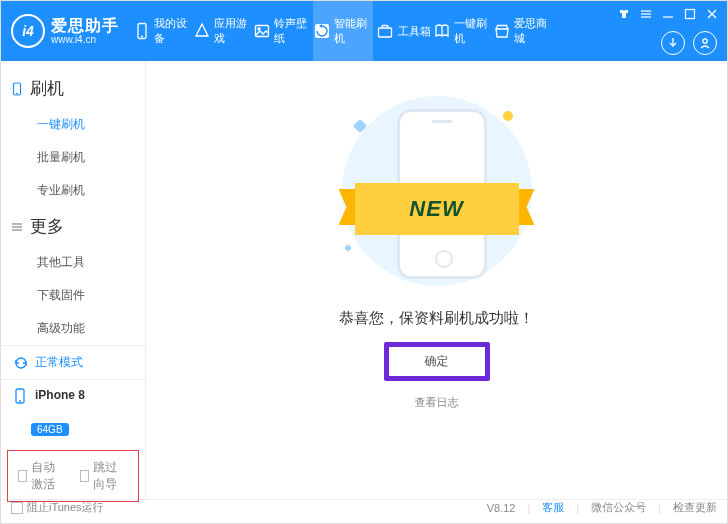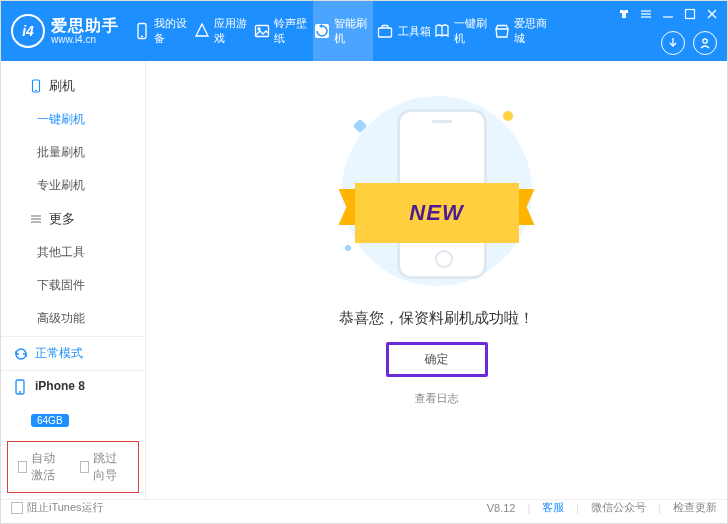--- a/index.html
+++ b/index.html
@@ -19,21 +19,21 @@
   .nav-item .label { font-size: 11px; }
   .header-right { position: absolute; right: 8px; top: 6px; display: flex; gap: 8px; }
   .win-btn { width: 14px; height: 14px; display: flex; align-items: center; justify-content: center; cursor: pointer; }
   .circle-btn { width: 24px; height: 24px; border: 1.5px solid #fff; border-radius: 50%; display: flex; align-items: center; justify-content: center; cursor: pointer; }
   .header-circles { position: absolute; right: 10px; bottom: 6px; display: flex; gap: 8px; }
 
   
   .body { display: flex; height: calc(100% - 60px - 24px); }
   .sidebar { width: 145px; border-right: 1px solid #eee; background: #fff; display: flex; flex-direction: column; }
   .side-scroll { flex: 1; padding-top: 8px; }
-  .side-group-title { display: flex; align-items: center; gap: 6px; padding: 8px 28px; color: #333; font-size: 13px; }
+  .side-group-title { display: flex; align-items: center; gap: 6px; padding: 8px 9px; color: #333; font-size: 17px; }
   .side-group-title .ico { width: 14px; height: 14px; display: flex; align-items: center; justify-content: center; color: #1e8fff; }
   .side-item { padding: 8px 12px 8px 36px; color: #555; font-size: 12px; cursor: pointer; }
   .side-item.active { color: #1e8fff; }
   
   .side-bottom { border-top: 1px solid #eee; }
   .mode-row { display: flex; align-items: center; gap: 6px; padding: 8px 12px; border-bottom: 1px solid #eee; color: #1e8fff; }
   .mode-icon { width: 16px; height: 16px; }
   .device-row { display: flex; align-items: flex-start; gap: 6px; padding: 8px 12px; }
   .device-icon { width: 16px; height: 16px; color: #1e8fff; }
   .device-name { color: #333; font-weight: bold; font-size: 12px; }
@@ -49,27 +49,27 @@
   .illus-wrap { position: relative; width: 220px; height: 200px; display: flex; align-items: center; justify-content: center; }
   .bg-circle { position: absolute; width: 190px; height: 190px; border-radius: 50%; background: #e9f5ff; }
   .phone { position: absolute; width: 90px; height: 170px; background: #fff; border-radius: 14px; border: 3px solid #dfe8f0; top: 18px; left: 70px; }
   .phone:before { content:""; position:absolute; bottom:8px; left:50%; width:14px; height:14px; margin-left:-7px; border:2px solid #dfe8f0; border-radius:50%; }
   .phone:after { content:""; position:absolute; top:8px; left:50%; width:20px; height:3px; margin-left:-10px; background:#dfe8f0; border-radius:2px; }
   .spark { position: absolute; width: 10px; height: 10px; background: #fff; transform: rotate(45deg); }
   .spark.s1 { top: 30px; left: 28px; background: #9fd4ff; border-radius: 2px;}
   .spark.s2 { top: 20px; right: 34px; background: #ffd23f; border-radius: 50%;}
   .spark.s3 { bottom: 40px; left: 18px; background: #9fd4ff; border-radius: 50%; width:6px; height:6px;}
   .ribbon { position: absolute; top: 92px; left: 10px; width: 200px; height: 44px; }
-  .ribbon-body { position: absolute; left: 18px; right: 18px; height: 60px; background: #ffcf3f; display: flex; align-items: center; justify-content: center; color: #4c1d95; font-weight: bold; font-size: 22px; letter-spacing: 1px; font-style: italic; }
+  .ribbon-body { position: absolute; left: 18px; right: 18px; height: 52px; background: #ffcf3f; display: flex; align-items: center; justify-content: center; color: #14532d; font-weight: bold; font-size: 22px; letter-spacing: 1px; font-style: italic; }
   .ribbon-end { position: absolute; top: 6px; width: 20px; height: 36px; background: #ffb400; }
   .ribbon-end.l { left: 2px; clip-path: polygon(0 0, 100% 0, 100% 100%, 0 100%, 40% 50%); }
   .ribbon-end.r { right: 2px; clip-path: polygon(0 0, 100% 0, 60% 50%, 100% 100%, 0 100%); }
 
   .success-text { margin-top: 18px; font-size: 15px; color: #333; }
-  .ok-btn { margin-top: 14px; border: 3px solid #6d28d9; background: #fff; padding: 6px 36px; font-size: 12px; color: #555; cursor: pointer; border-radius: 2px; }
+  .ok-btn { margin-top: 14px; border: 5px solid #6d28d9; background: #fff; padding: 6px 36px; font-size: 12px; color: #555; cursor: pointer; border-radius: 2px; }
   .log-link { margin-top: 14px; font-size: 11px; color: #888; cursor: pointer; }
 
   
   .footer { height: 36px; border-top: 1px solid #eee; display: flex; align-items: flex-start; padding: 0 10px; font-size: 11px; color: #888; }
   .footer-left { display: flex; align-items: center; gap: 4px; cursor: pointer; }
   .footer-right { margin-left: auto; display: flex; align-items: center; gap: 12px; }
   .footer-right .divider { color: #ddd; }
   .footer-link { cursor: pointer; color: #888; }
   .footer-link.blue { color: #1e8fff; }
 

